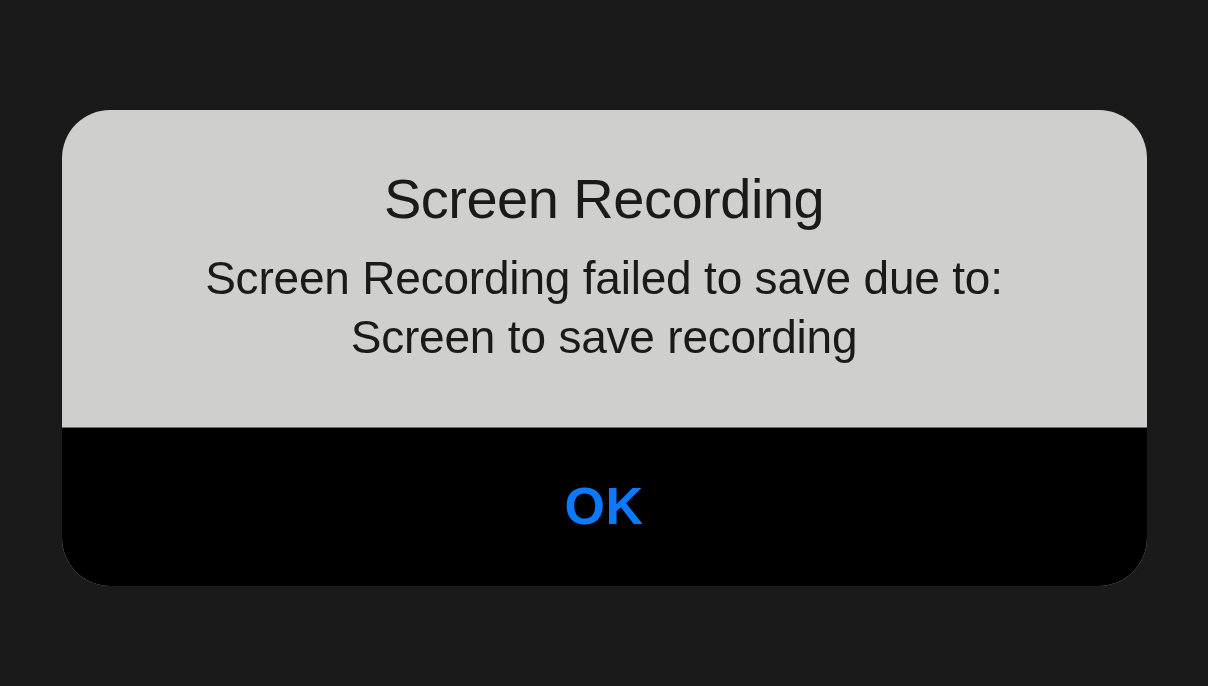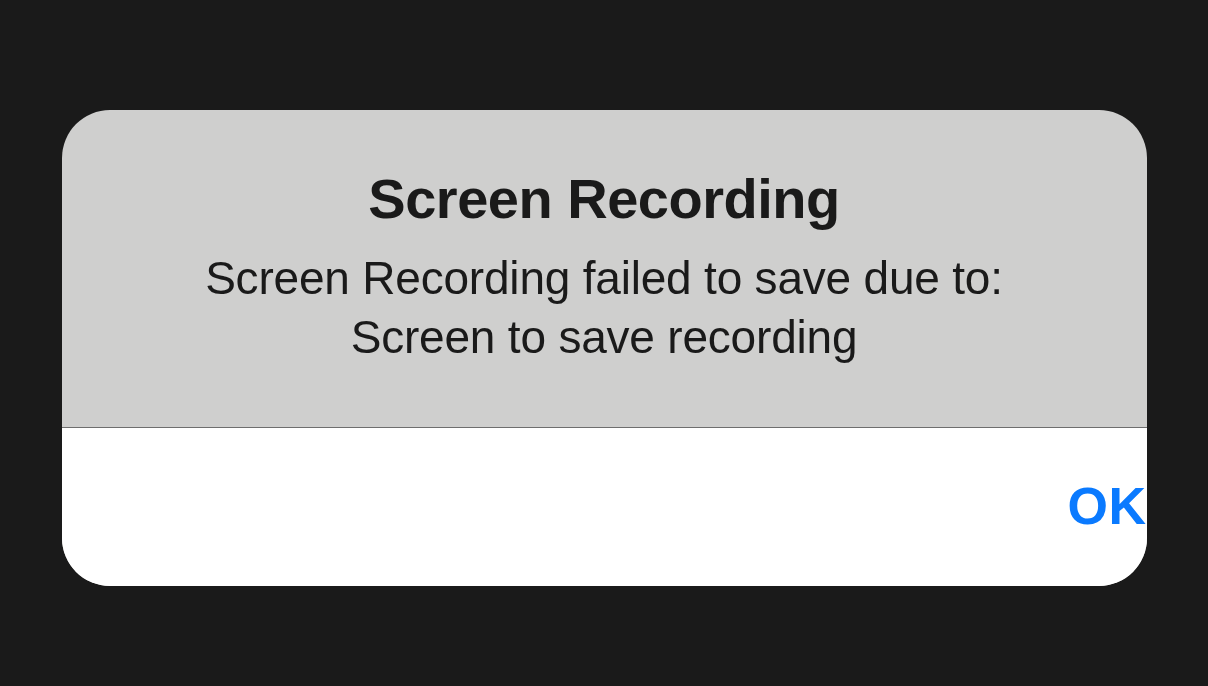--- a/index.html
+++ b/index.html
@@ -27,50 +27,49 @@
       border-radius: 48px;
       overflow: hidden;
       margin-top: 10px;
     }
     .alert-content {
       padding: 56px 40px 60px 40px;
       text-align: center;
     }
     .alert-title {
       font-size: 56px;
-      font-weight: 700;
+      font-weight: 400;
       color: #1a1a1a;
       letter-spacing: -0.5px;
       margin-bottom: 18px;
     }
     .alert-message {
       font-size: 46px;
       font-weight: 400;
       color: #1a1a1a;
       line-height: 1.28;
       letter-spacing: -0.2px;
     }
     .alert-divider {
       width: 100%;
       height: 1px;
       background: #6e6e6e;
     }
     .alert-button {
       display: block;
       width: 100%;
-      background: #ffffff;
+      background: #000000;
       border: none;
       padding: 48px 0 50px 0;
       font-size: 52px;
       font-weight: 600;
       color: #0a7aff;
       cursor: pointer;
       font-family: inherit;
       letter-spacing: 0.5px;
-      text-align: right;
     }
   </style>
 </head>
 <body>
 
 <div class="overlay">
   <div class="alert-dialog">
     <div class="alert-content">
       <div class="alert-title">Screen Recording</div>
       <div class="alert-message">

